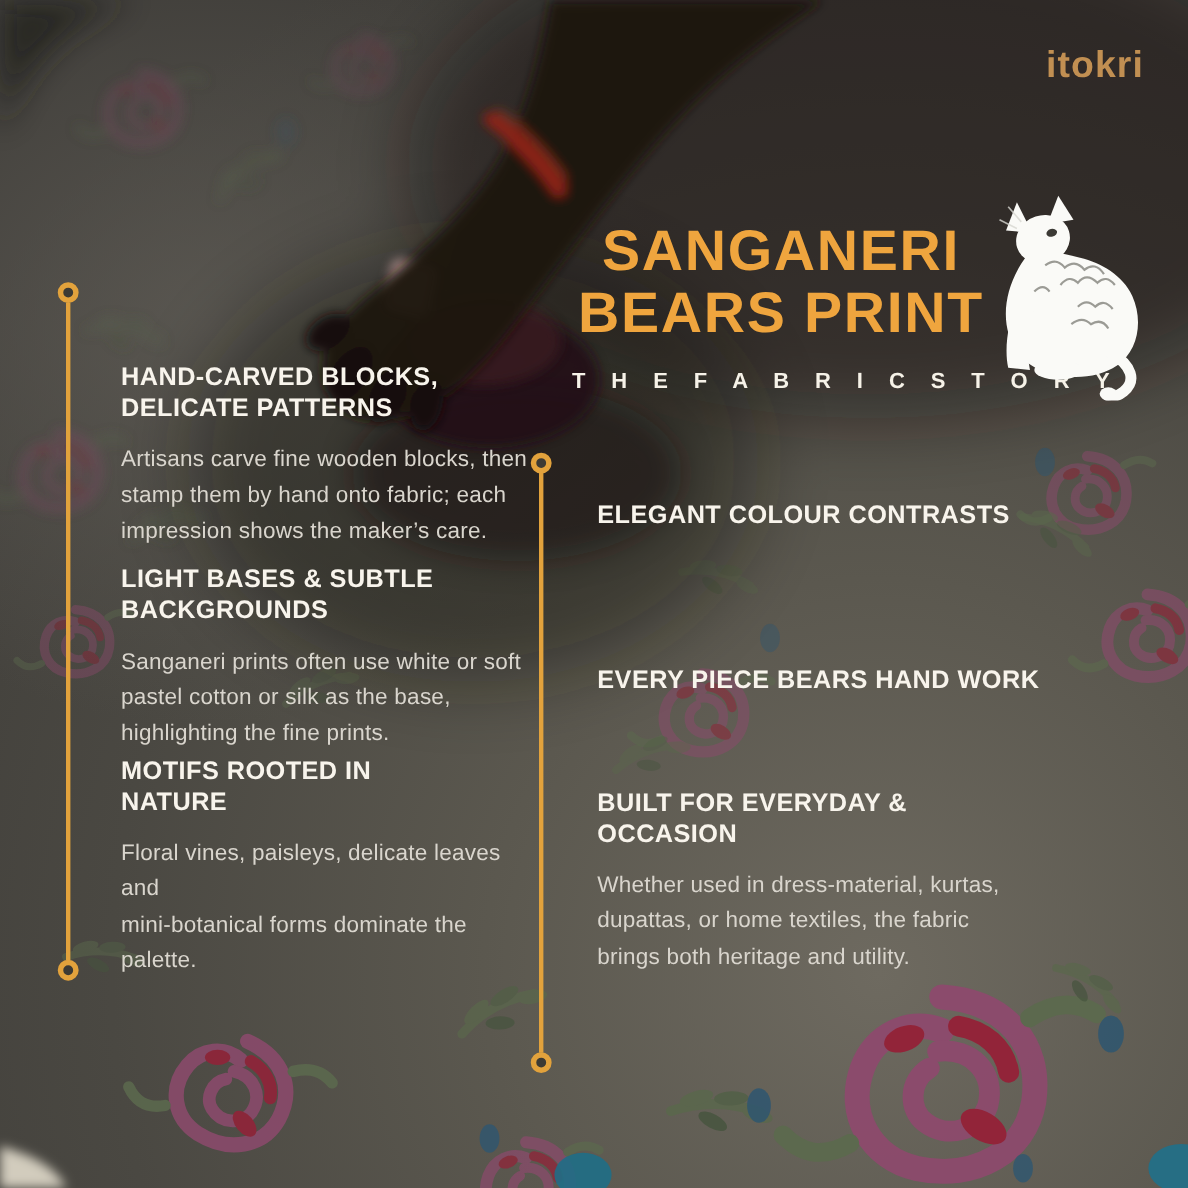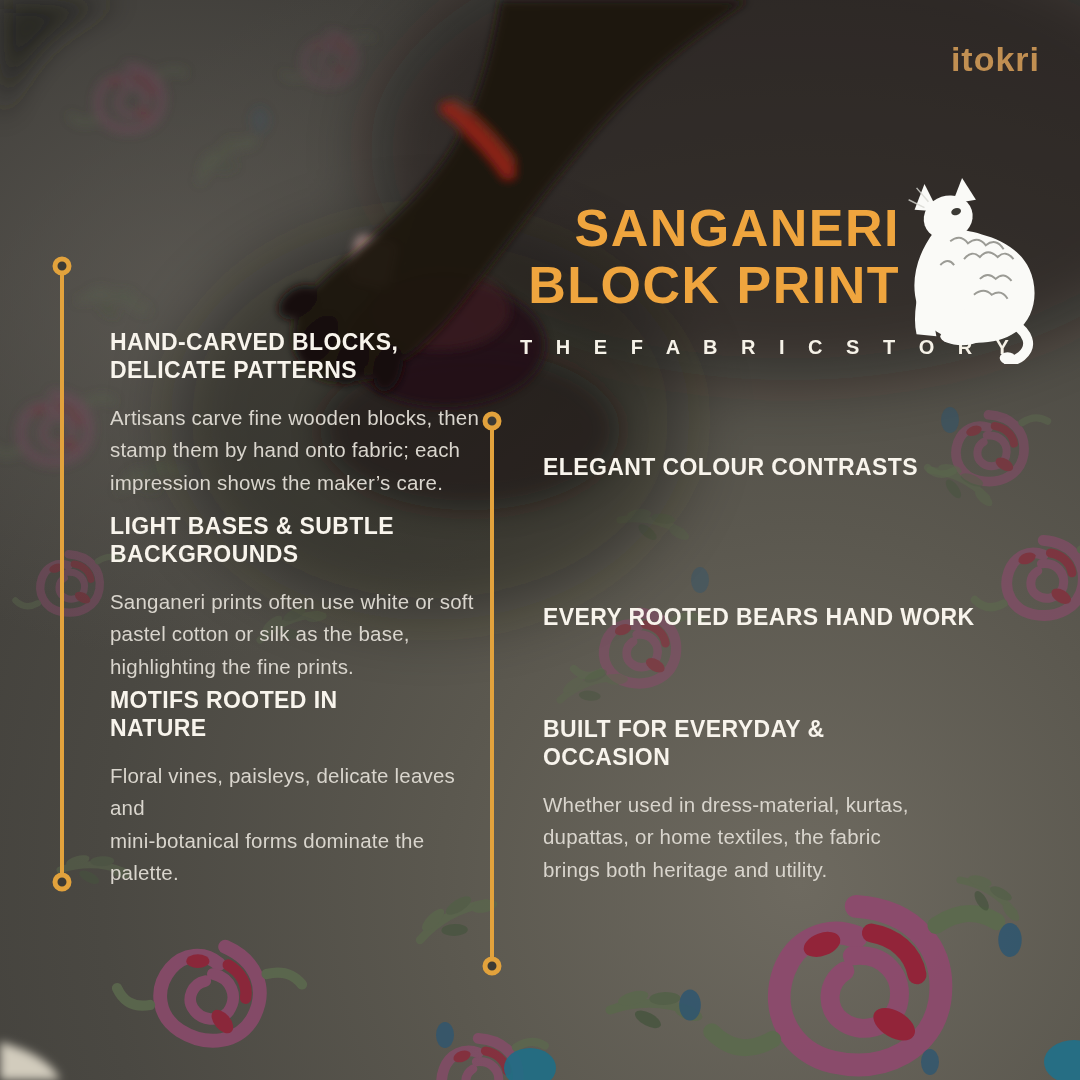--- a/index.html
+++ b/index.html
@@ -9,21 +9,21 @@
     font-family:"Liberation Sans", sans-serif;
   }
   .bg, .timelines { position:absolute; left:0; top:0; width:1080px; height:1080px; }
   .timelines { pointer-events:none; }
 
   .logo {
     position:absolute; top:40px; right:40px;
     font-size:34px; font-weight:bold; color:#C18F52; letter-spacing:1px;
   }
 
-  .title-block { position:absolute; left:520px; top:200px; width:380px; text-align:right; }
+  .title-block { position:absolute; left:520px; top:200px; width:380px; text-align:center; }
   .title {
     margin:0; color:#EFA53E; font-size:52px; font-weight:bold;
     line-height:1.1; letter-spacing:1.5px; white-space:nowrap;
   }
   .subtitle {
     margin-top:22px; color:#F6F2E8; font-size:20px; font-weight:bold;
     letter-spacing:9px; white-space:nowrap;
   }
 
   .cat { position:absolute; left:888px; top:176px; width:160px; height:188px; }
@@ -159,21 +159,21 @@
       <circle cx="62" cy="882" r="7" stroke-width="5"></circle>
       <line x1="492" y1="430" x2="492" y2="957" stroke-width="4"></line>
       <circle cx="492" cy="421" r="7" stroke-width="5"></circle>
       <circle cx="492" cy="966" r="7" stroke-width="5"></circle>
     </g>
   </svg>
 
   <div class="logo">itokri</div>
 
   <div class="title-block">
-    <h1 class="title"><span>SANGANERI</span><br><span>BLOCK PRINT</span></h1>
+    <h1 class="title"><span>SANGANERI</span><br><span>BEARS PRINT</span></h1>
     <div class="subtitle">T H E   F A B R I C   S T O R Y</div>
   </div>
 
   <svg class="cat" viewBox="0 0 160 190" aria-hidden="true">
     <g fill="#FAFAF7">
       <polygon points="36,8 50,36 26,34"></polygon>
       <polygon points="74,2 64,28 88,24"></polygon>
       <ellipse cx="60" cy="42" rx="25" ry="22" transform="rotate(-18 60 42)"></ellipse>
       <path d="M46,56 C24,84 18,122 38,148 C56,170 102,176 128,158 C148,144 152,116 142,94 C133,75 114,64 94,59 C76,54 58,51 46,56 Z"></path>
       <path d="M38,92 C28,116 24,142 28,160 L48,162 C44,142 46,116 56,98 Z"></path>
@@ -218,21 +218,21 @@
 mini-botanical forms dominate the
 palette.</p>
     </div>
   </div>
 
   <div class="col right-col">
     <div class="section rs1">
       <h2>ELEGANT COLOUR CONTRASTS</h2>
     </div>
     <div class="section rs2">
-      <h2>EVERY ROOTED BEARS HAND WORK</h2>
+      <h2>EVERY PIECE BEARS HAND WORK</h2>
     </div>
     <div class="section rs3">
       <h2>BUILT FOR EVERYDAY &amp;
 OCCASION</h2>
       <p>Whether used in dress-material, kurtas,
 dupattas, or home textiles, the fabric
 brings both heritage and utility.</p>
     </div>
   </div>
 

